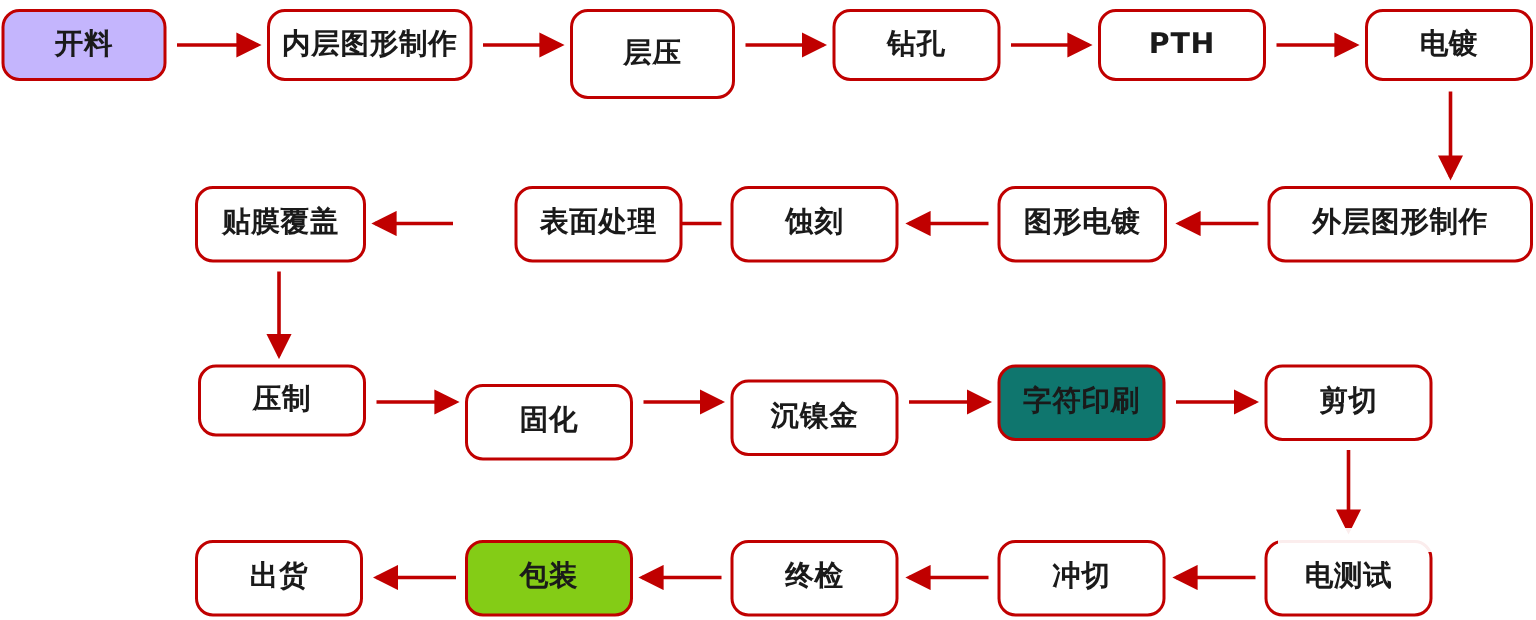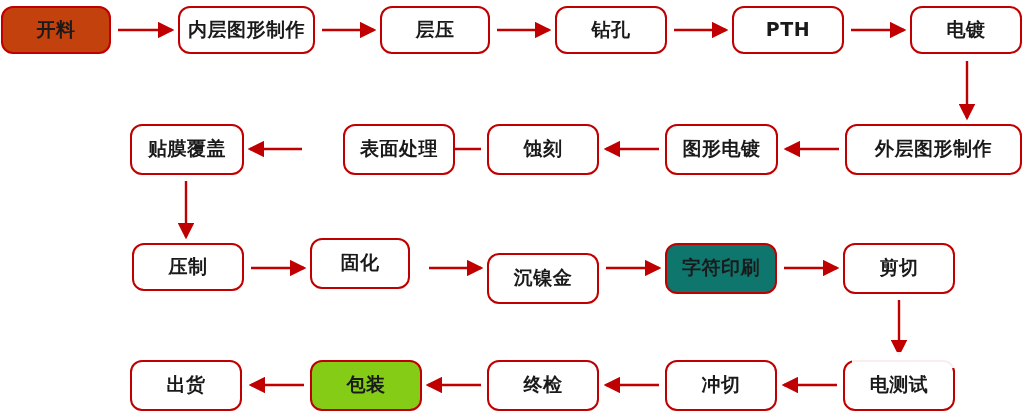--- a/index.html
+++ b/index.html
@@ -82,27 +82,27 @@
         <line x1="784" y1="268" x2="837" y2="268" stroke="#C00000" stroke-width="2.4" marker-end="url(#arrowRight)"></line>
         <line x1="899" y1="300" x2="899" y2="354" stroke="#C00000" stroke-width="2.4" marker-end="url(#arrowRight)"></line>
         <line x1="837" y1="385" x2="784" y2="385" stroke="#C00000" stroke-width="2.4" marker-end="url(#arrowRight)"></line>
         <line x1="659" y1="385" x2="606" y2="385" stroke="#C00000" stroke-width="2.4" marker-end="url(#arrowRight)"></line>
         <line x1="481" y1="385" x2="428" y2="385" stroke="#C00000" stroke-width="2.4" marker-end="url(#arrowRight)"></line>
         <line x1="304" y1="385" x2="251" y2="385" stroke="#C00000" stroke-width="2.4" marker-end="url(#arrowRight)"></line>
       </g>
   </svg>
 
   <div id="nodes-group">
-      <div class="node" style="left: 1px; top: 6px; width: 110px; height: 48px; border-color: rgb(192, 0, 0); background: #c2410c; color: rgb(26, 26, 26);">
+      <div class="node" style="left: 1px; top: 6px; width: 110px; height: 48px; border-color: rgb(192, 0, 0); background: #c4b5fd; color: rgb(26, 26, 26);">
         <span class="node-label">开料</span>
       </div>
       <div class="node" style="left: 178px; top: 6px; width: 137px; height: 48px; border-color: rgb(192, 0, 0); background: rgb(255, 255, 255); color: rgb(26, 26, 26);">
         <span class="node-label">内层图形制作</span>
       </div>
-      <div class="node" style="left: 380px; top: 6px; width: 110px; height: 48px; border-color: rgb(192, 0, 0); background: rgb(255, 255, 255); color: rgb(26, 26, 26);">
+      <div class="node" style="left: 380px; top: 6px; width: 110px; height: 60px; border-color: rgb(192, 0, 0); background: rgb(255, 255, 255); color: rgb(26, 26, 26);">
         <span class="node-label">层压</span>
       </div>
       <div class="node" style="left: 555px; top: 6px; width: 112px; height: 48px; border-color: rgb(192, 0, 0); background: rgb(255, 255, 255); color: rgb(26, 26, 26);">
         <span class="node-label">钻孔</span>
       </div>
       <div class="node" style="left: 732px; top: 6px; width: 112px; height: 48px; border-color: rgb(192, 0, 0); background: rgb(255, 255, 255); color: rgb(26, 26, 26);">
         <span class="node-label">PTH</span>
       </div>
       <div class="node" style="left: 910px; top: 6px; width: 112px; height: 48px; border-color: rgb(192, 0, 0); background: rgb(255, 255, 255); color: rgb(26, 26, 26);">
         <span class="node-label">电镀</span>
@@ -118,21 +118,21 @@
       </div>
       <div class="node" style="left: 308px; top: 124px; width: 112px; height: 51px; border-color: rgb(192, 0, 0); background: rgb(255, 255, 255); color: rgb(26, 26, 26); margin-left: 35px;">
         <span class="node-label">表面处理</span>
       </div>
       <div class="node" style="left: 130px; top: 124px; width: 114px; height: 51px; border-color: rgb(192, 0, 0); background: rgb(255, 255, 255); color: rgb(26, 26, 26);">
         <span class="node-label">贴膜覆盖</span>
       </div>
       <div class="node" style="left: 132px; top: 243px; width: 112px; height: 48px; border-color: rgb(192, 0, 0); background: rgb(255, 255, 255); color: rgb(26, 26, 26);">
         <span class="node-label">压制</span>
       </div>
-      <div class="node" style="left: 310px; top: 238px; width: 100px; height: 51px; border-color: rgb(192, 0, 0); background: rgb(255, 255, 255); color: rgb(26, 26, 26);">
+      <div class="node" style="left: 310px; top: 256px; width: 112px; height: 51px; border-color: rgb(192, 0, 0); background: rgb(255, 255, 255); color: rgb(26, 26, 26);">
         <span class="node-label">固化</span>
       </div>
       <div class="node" style="left: 487px; top: 253px; width: 112px; height: 51px; border-color: rgb(192, 0, 0); background: rgb(255, 255, 255); color: rgb(26, 26, 26);">
         <span class="node-label">沉镍金</span>
       </div>
       <div class="node" style="left: 665px; top: 243px; width: 112px; height: 51px; border-color: rgb(192, 0, 0); background: #0f766e; color: rgb(26, 26, 26);">
         <span class="node-label">字符印刷</span>
       </div>
       <div class="node" style="left: 843px; top: 243px; width: 112px; height: 51px; border-color: rgb(192, 0, 0); background: rgb(255, 255, 255); color: rgb(26, 26, 26); justify-content: center;">
         <span class="node-label">剪切</span>

